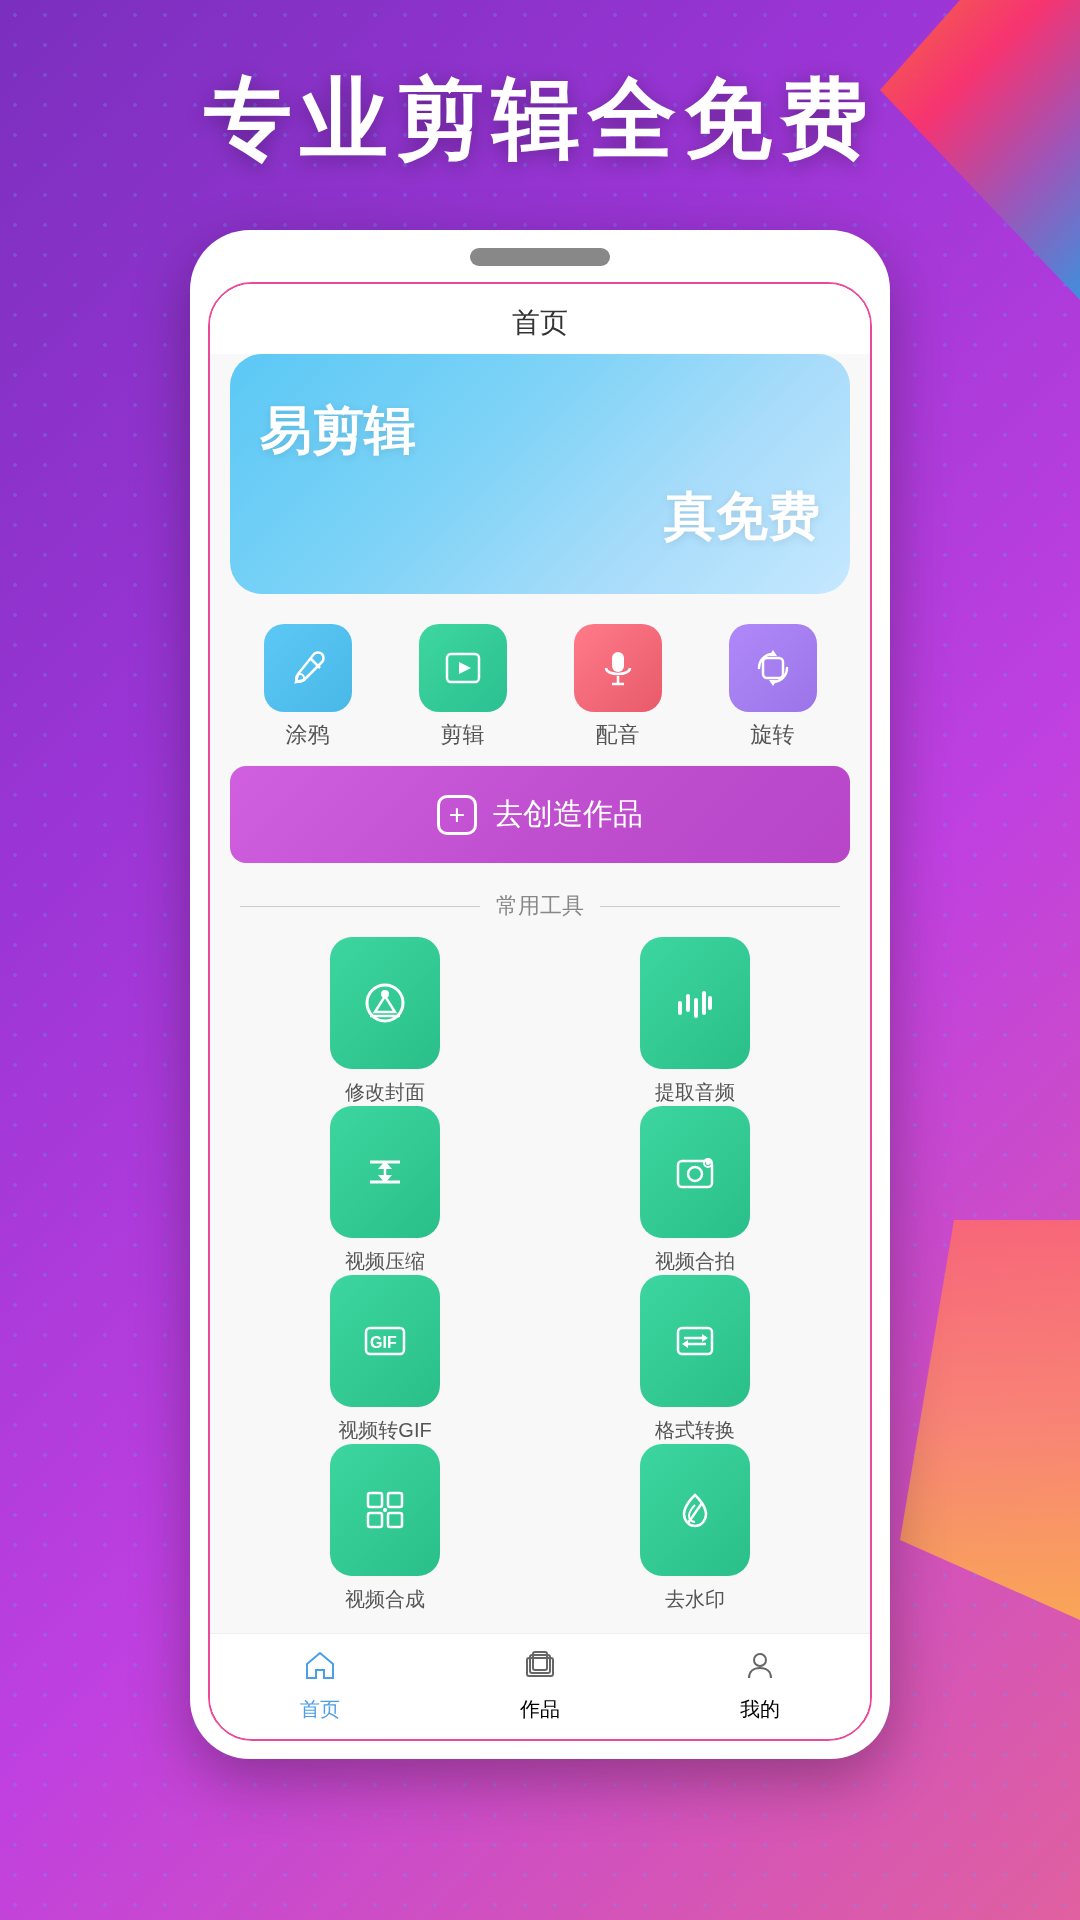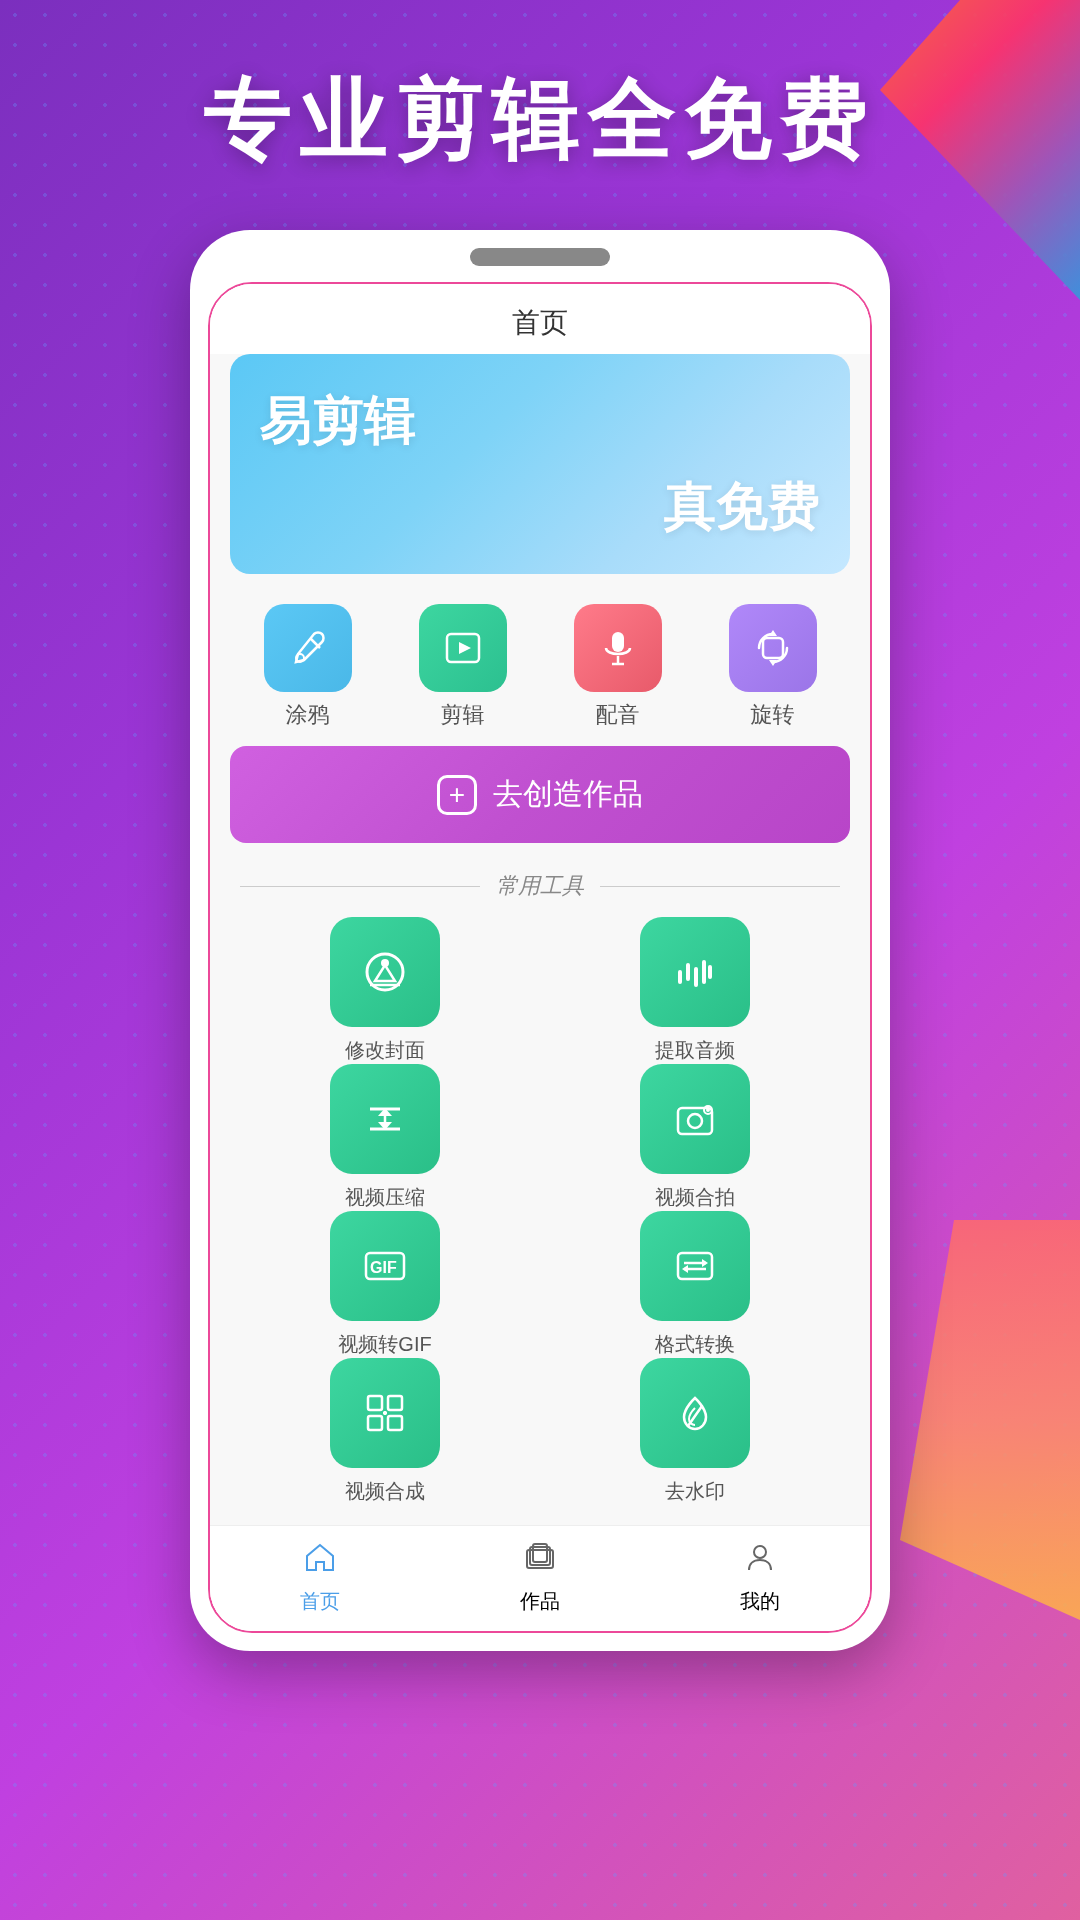--- a/index.html
+++ b/index.html
@@ -108,23 +108,23 @@
       padding: 20px 0 12px;
       font-size: 28px;
       color: #333;
       font-weight: 500;
       background: white;
     }
 
     
     .banner {
       margin: 0 20px 20px;
-      border-radius: 20px;
+      border-radius: 32px;
       background: linear-gradient(135deg, #5BC8F5 0%, #7ED3F7 40%, #A8DCFA 70%, #C5E8FF 100%);
-      padding: 32px 30px;
+      padding: 42px 30px;
       min-height: 200px;
       display: flex;
       flex-direction: column;
       position: relative;
       overflow: hidden;
     }
 
     .banner-title {
       font-size: 52px;
       font-weight: 900;
@@ -203,21 +203,20 @@
       font-size: 28px;
       line-height: 1;
     }
 
     
     .section-divider {
       display: flex;
       align-items: center;
       padding: 8px 30px 16px;
       gap: 16px;
-      font-style: italic;
     }
 
     .divider-line {
       flex: 1;
       height: 1px;
       background: #ccc;
     }
 
     .divider-text {
       font-size: 22px;
@@ -233,21 +232,21 @@
 
     .grid-tool-item {
       display: flex;
       flex-direction: column;
       align-items: center;
       gap: 10px;
     }
 
     .grid-tool-icon {
       width: 110px;
-      height: 110px;
+      height: 132px;
       border-radius: 22px;
       background: linear-gradient(135deg, #3DD6A0, #2ABF88);
       display: flex;
       align-items: center;
       justify-content: center;
       font-size: 44px;
       color: white;
     }
 
     .grid-tool-label {

